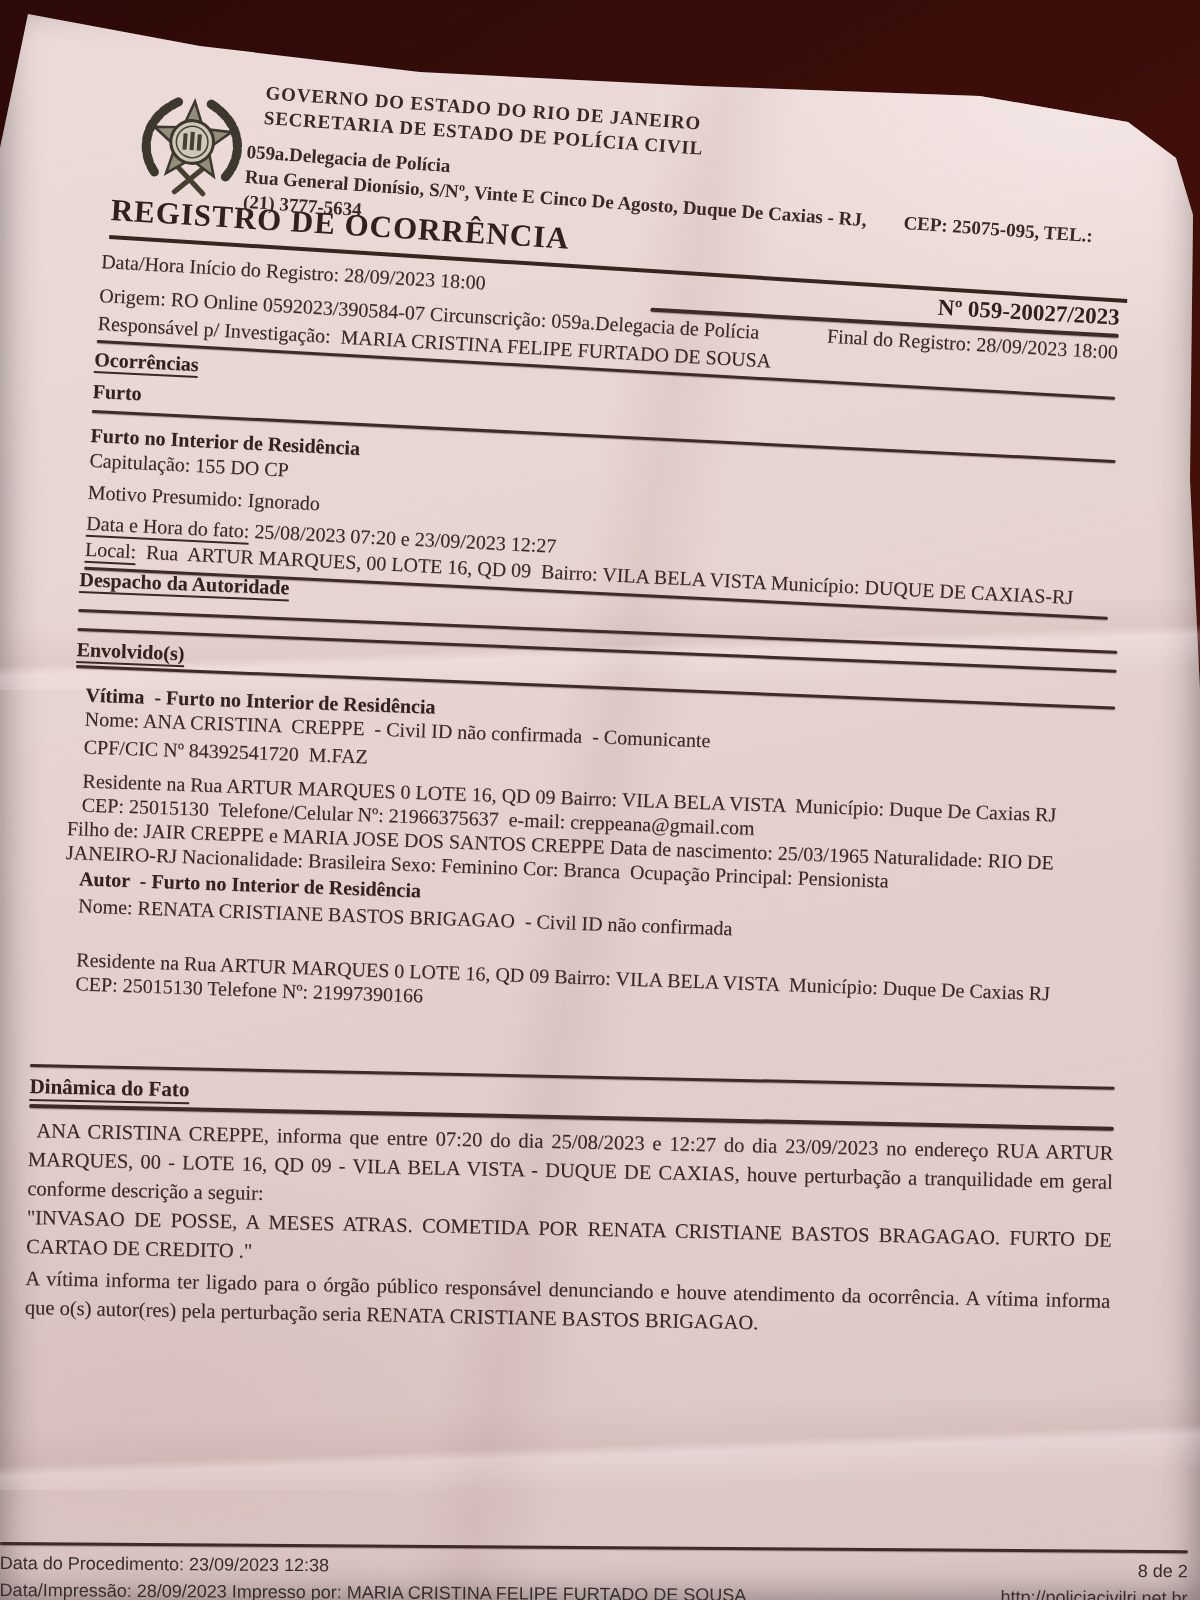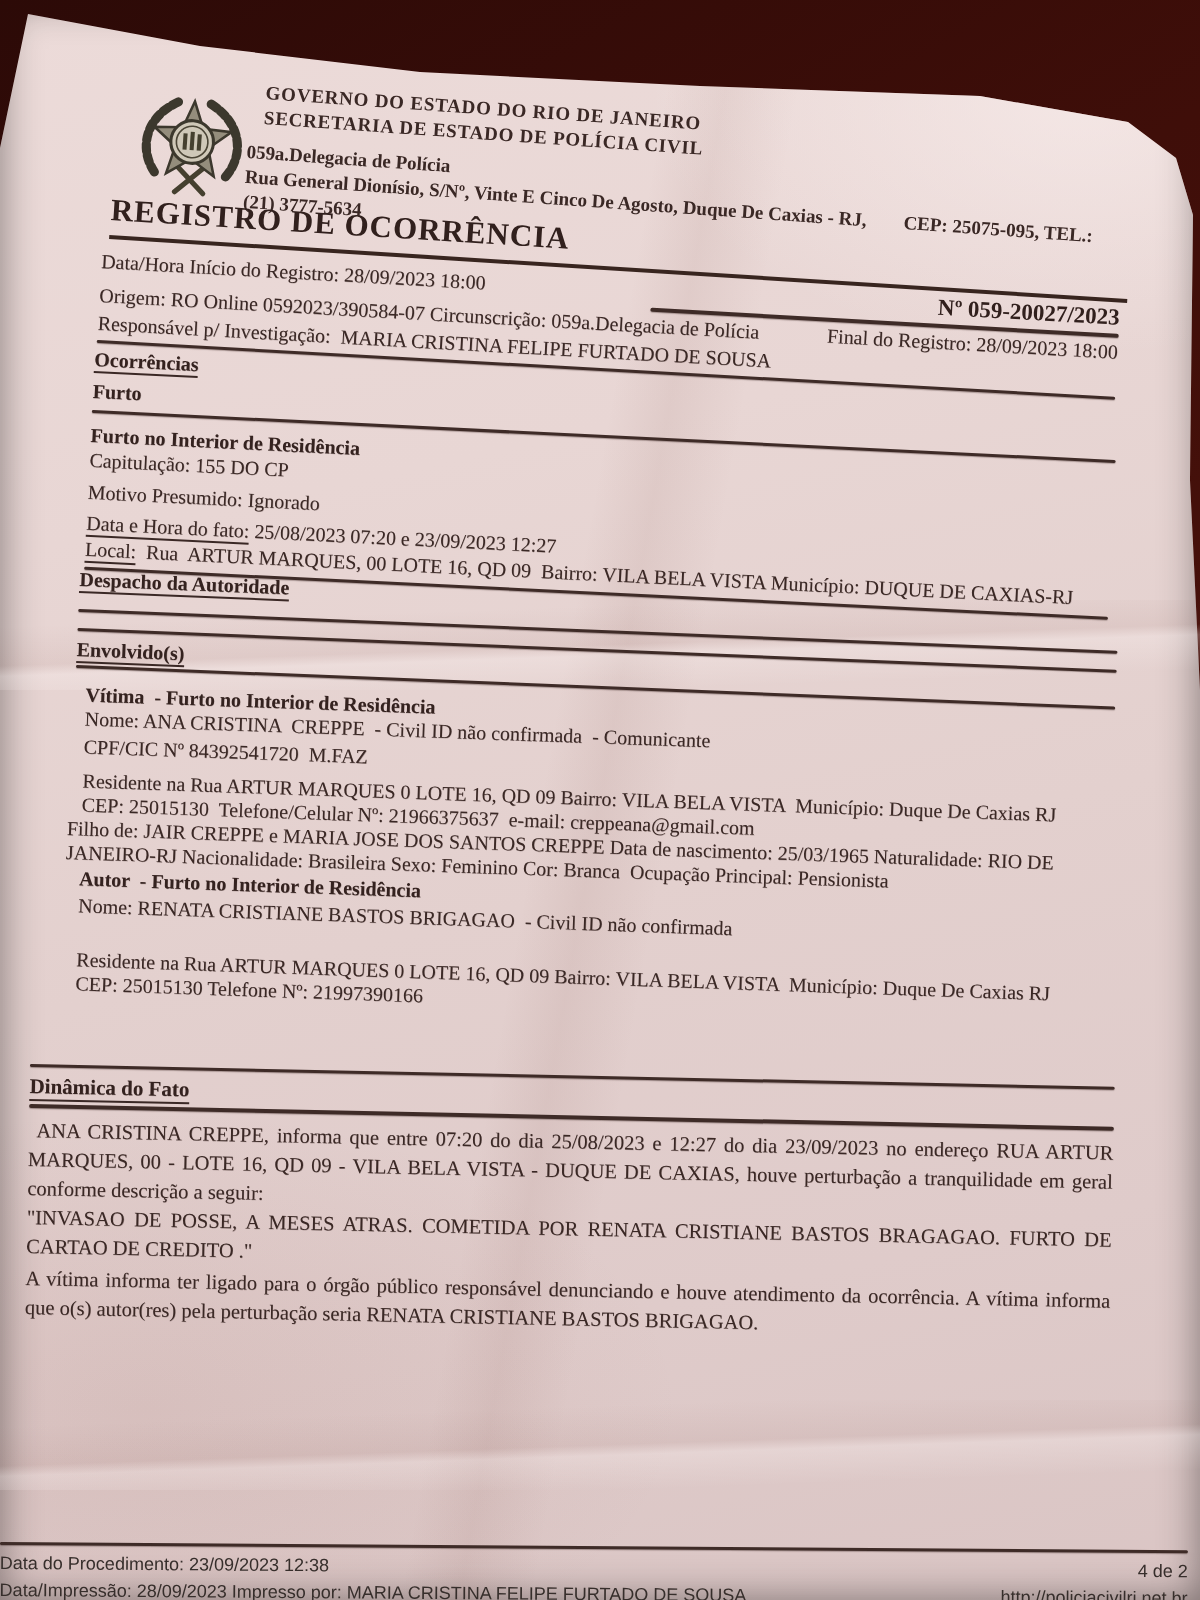--- a/index.html
+++ b/index.html
@@ -135,20 +135,20 @@
     <div class="line line-thick" style="margin-top:6px;"></div>
     <div class="t just" style="margin-top:8px;font-size:20.5px;line-height:29px;"> ANA CRISTINA CREPPE, informa que entre 07:20 do dia 25/08/2023 e 12:27 do dia 23/09/2023 no endereço RUA ARTUR MARQUES, 00 - LOTE 16, QD 09 - VILA BELA VISTA - DUQUE DE CAXIAS, houve perturbação a tranquilidade em geral conforme descrição a seguir:</div>
     <div class="t just" style="font-size:20.5px;line-height:29px;">"INVASAO DE POSSE, A MESES ATRAS. COMETIDA POR RENATA CRISTIANE BASTOS BRAGAGAO. FURTO DE CARTAO DE CREDITO ."</div>
     <div class="t just" style="margin-top:3px;font-size:20.5px;line-height:29px;">A vítima informa ter ligado para o órgão público responsável denunciando e houve atendimento da ocorrência. A vítima informa que o(s) autor(res) pela perturbação seria RENATA CRISTIANE BASTOS BRIGAGAO.</div>
   </div>
 
   <div class="blk footer-sans" style="left:0px;top:1542px;width:1188px;transform:rotate(0.4deg);">
     <div class="line"></div>
     <div class="row" style="margin-top:8px;">
       <span>Data do Procedimento: 23/09/2023  12:38</span>
-      <span>4 de 2</span>
+      <span>8 de 2</span>
     </div>
     <div class="row" style="margin-top:6px;">
       <span>Data/Impressão: 28/09/2023 Impresso por: MARIA CRISTINA FELIPE FURTADO DE SOUSA</span>
       <span>http://policiacivilrj.net.br</span>
     </div>
   </div>
 </div>
 
 </body></html>

